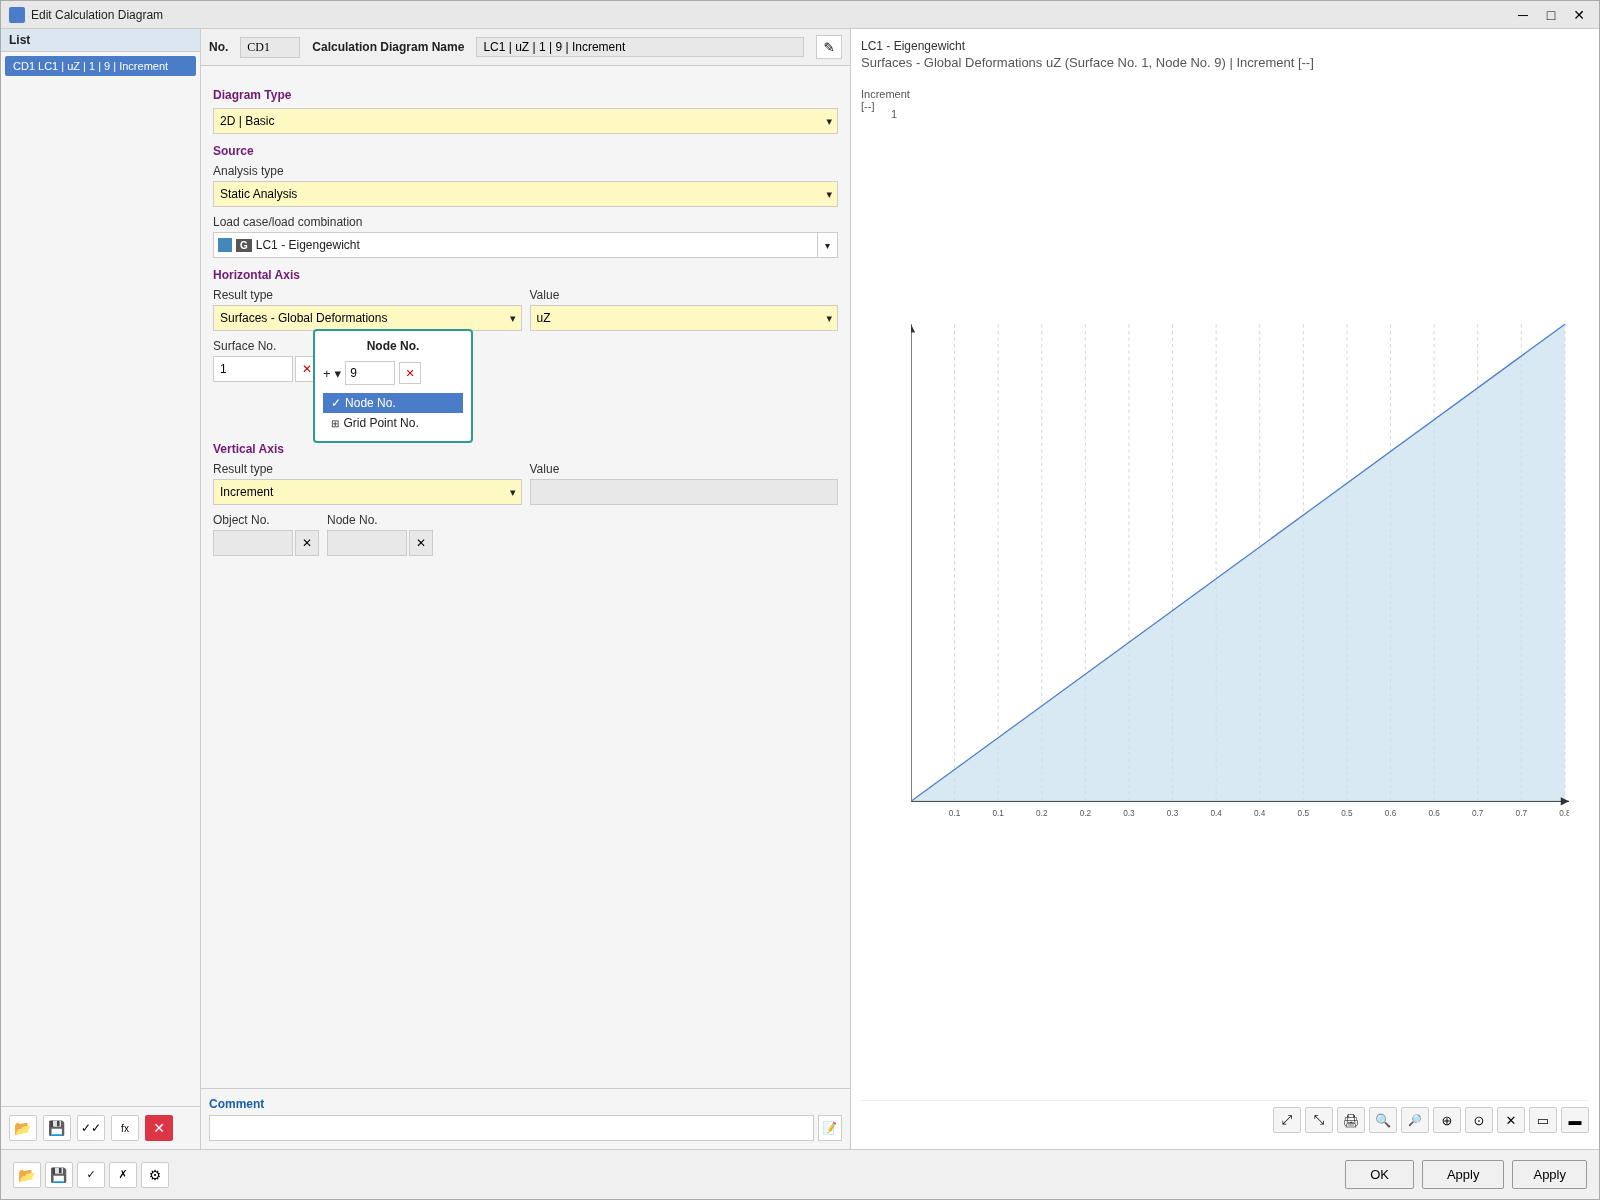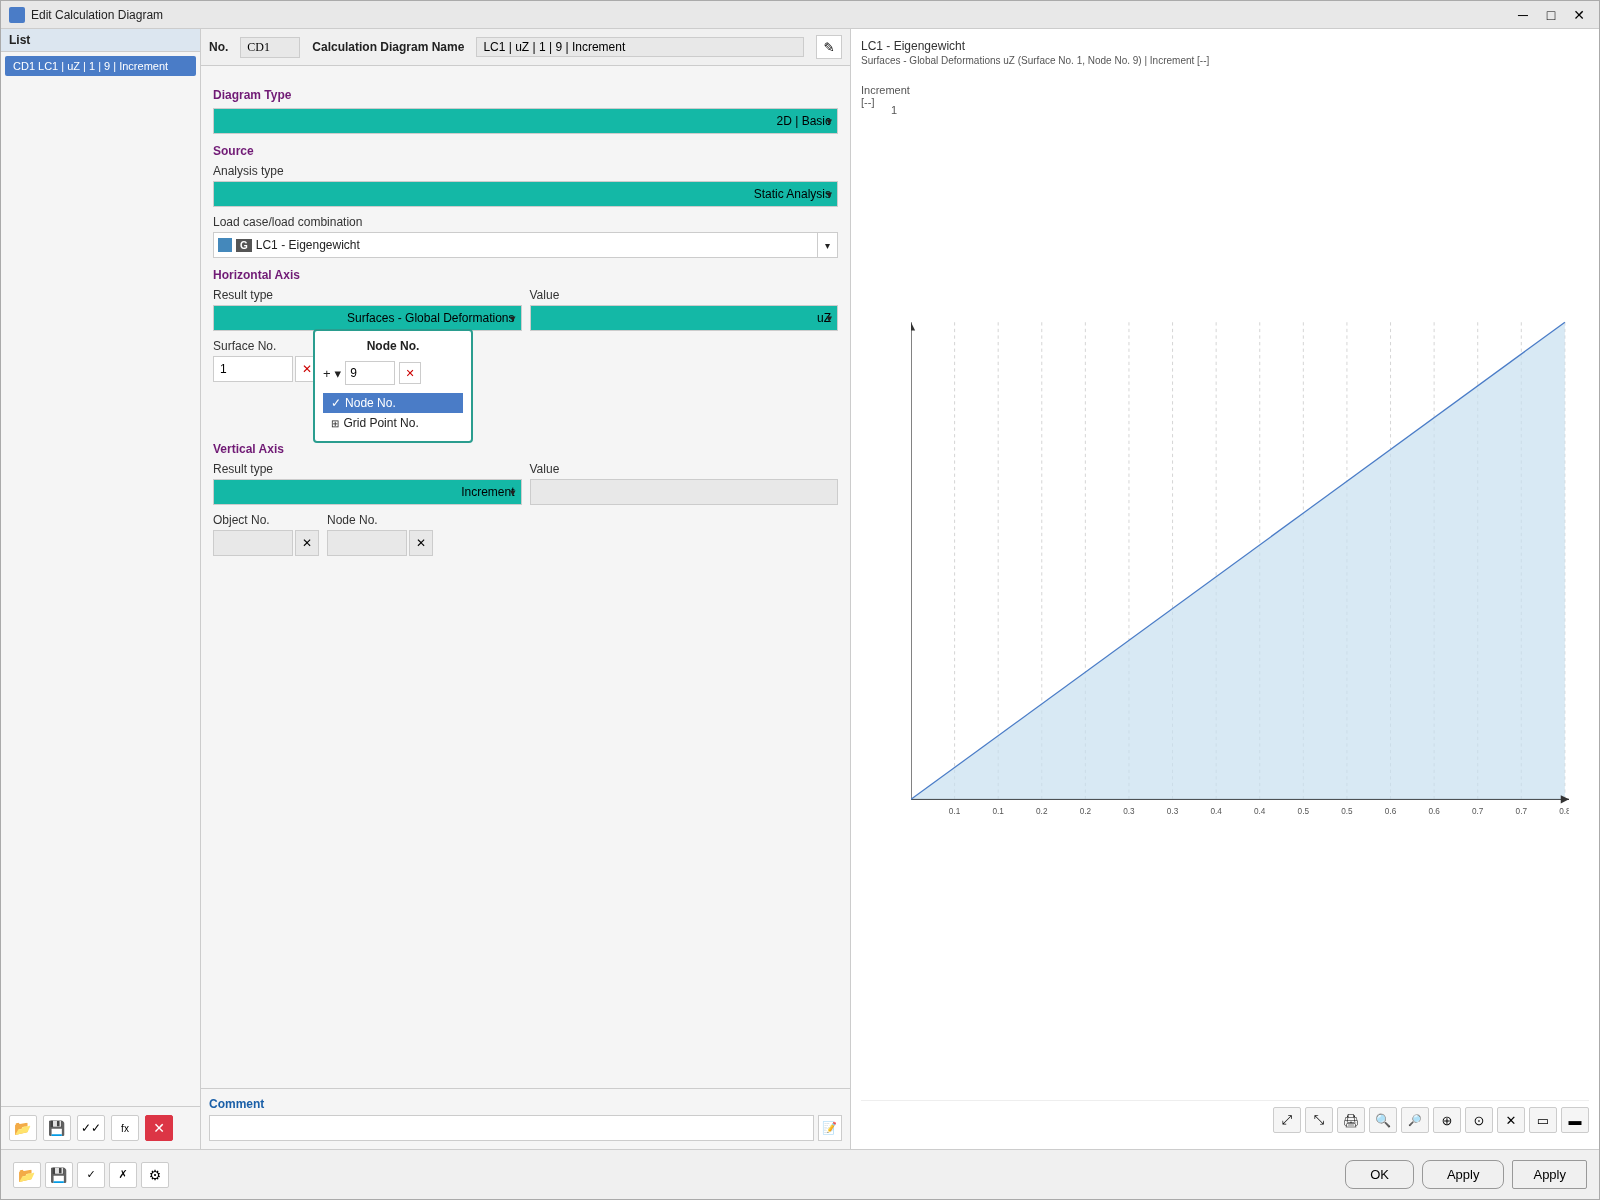--- a/index.html
+++ b/index.html
@@ -35,47 +35,47 @@
     .tabs { display: flex; border-bottom: 1px solid #ccc; background: #e8e8e8; }
     .tab { padding: 6px 16px; cursor: pointer; border-right: 1px solid #ccc; font-size: 12px; background: #e0e0e0; }
     .tab.active { background: #f5f5f5; border-bottom: 2px solid #f5f5f5; margin-bottom: -1px; font-weight: bold; }
 
     .form-area { flex: 1; overflow-y: auto; padding: 12px; }
 
     .section-title { color: #701a75; font-weight: bold; margin-bottom: 6px; margin-top: 10px; font-size: 12px; }
 
     .form-group { margin-bottom: 8px; }
     .form-label { font-size: 12px; margin-bottom: 3px; color: #333; }
-    .form-select { width: 100%; height: 26px; border: 1px solid #ccc; background: #14b8a6; font-size: 12px; padding: 2px 6px; appearance: none; -webkit-appearance: none; cursor: pointer; text-align: right; }
+    .form-select { width: 100%; height: 26px; border: 1px solid #ccc; background: #fef9c3; font-size: 12px; padding: 2px 6px; appearance: none; -webkit-appearance: none; cursor: pointer; }
     .select-wrapper { position: relative; }
     .select-wrapper::after { content: '▾'; position: absolute; right: 6px; top: 50%; transform: translateY(-50%); pointer-events: none; font-size: 11px; }
 
     .two-col { display: grid; grid-template-columns: 1fr 1fr; gap: 8px; }
 
     .form-input { width: 100%; height: 26px; border: 1px solid #ccc; background: white; font-size: 12px; padding: 2px 6px; }
     .form-input.disabled { background: #e8e8e8; color: #888; }
 
     .icon-btn { width: 24px; height: 26px; border: 1px solid #ccc; background: white; cursor: pointer; display: flex; align-items: center; justify-content: center; font-size: 12px; }
     .node-input-val { width: 50px; height: 24px; border: 1px solid #ccc; padding: 2px 4px; font-size: 12px; }
 
     .comment-area { padding: 8px; border-top: 1px solid #ccc; }
     .comment-row { display: flex; align-items: center; gap: 4px; }
 
     
     .right-panel { flex: 1; background: white; display: flex; flex-direction: column; padding: 10px; }
     .chart-title-line1 { font-size: 12px; color: #333; margin-bottom: 2px; }
-    .chart-title-line2 { font-size: 10px; color: #555; margin-bottom: 8px; }
+    .chart-title-line2 { font-size: 13px; color: #555; margin-bottom: 8px; }
     .chart-toolbar { display: flex; justify-content: flex-end; gap: 4px; padding: 6px 0; border-top: 1px solid #eee; margin-top: 6px; }
     .chart-tool-btn { width: 28px; height: 26px; border: 1px solid #ccc; background: #f5f5f5; cursor: pointer; display: flex; align-items: center; justify-content: center; font-size: 13px; border-radius: 2px; }
 
     
     .bottom-bar { height: 50px; border-top: 1px solid #ccc; background: #f0f0f0; display: flex; align-items: center; justify-content: space-between; padding: 0 12px; }
     .bottom-left { display: flex; gap: 4px; }
     .bottom-right { display: flex; gap: 8px; }
-    .ok-btn { padding: 6px 24px; background: #f0f0f0; border: 1px solid #999; cursor: pointer; font-size: 13px; border-radius: 8px; }
+    .ok-btn { padding: 6px 24px; background: #f0f0f0; border: 1px solid #999; cursor: pointer; font-size: 13px; border-radius: 2px; }
     .apply-btn { padding: 6px 20px; background: #f0f0f0; border: 1px solid #999; cursor: pointer; font-size: 13px; border-radius: 2px; }
     .field-group { display: flex; flex-direction: column; }
     .field-with-btn { display: flex; gap: 2px; align-items: end; }
 
     .lc-combo { display: flex; align-items: center; height: 26px; border: 1px solid #ccc; background: white; width: 100%; }
     .lc-inner { display: flex; align-items: center; gap: 4px; padding: 0 4px; flex: 1; }
     .lc-dropdown-arrow { width: 20px; height: 100%; display: flex; align-items: center; justify-content: center; border-left: 1px solid #ccc; font-size: 10px; cursor: pointer; }
   </style>
 </head>
 <body>

